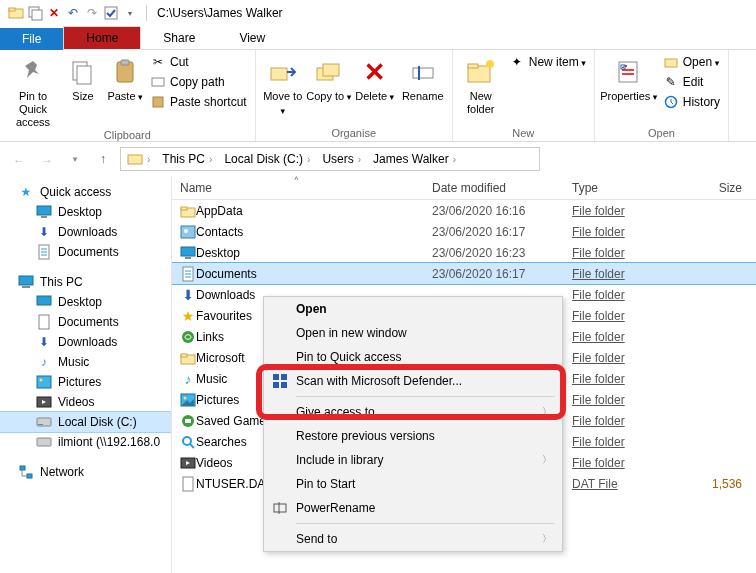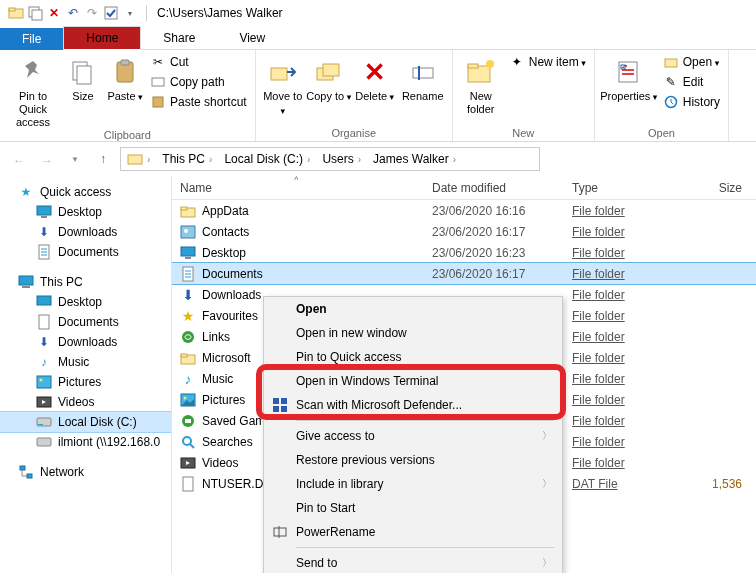--- a/index.html
+++ b/index.html
@@ -39,21 +39,21 @@
 .tree-gap { height: 10px; }
 .filearea { flex: 1; display: flex; flex-direction: column; }
 .cols { display: flex; border-bottom: 1px solid #e5e5e5; height: 24px; align-items: center; color: #444; font-size: 12px; position: relative;}
 .col-name { width: 260px; padding-left: 8px; }
 .col-date { width: 140px; }
 .col-type { width: 120px; }
 .col-size { flex: 1; text-align: right; padding-right: 14px; }
 .col-sort-ind { position:absolute; left:122px; top:-2px; font-size:8px; color:#666;}
 .filelist { flex: 1; overflow: hidden; position: relative; }
 .filerow { display: flex; align-items: center; height: 21px; font-size: 12px; cursor: default; }
-.filerow .c-name { width: 260px; padding-left: 8px; display: flex; align-items: center; gap: 6px; }
+.filerow .c-name { width: 260px; padding-left: 8px; display: flex; align-items: center; }
 .filerow .c-date { width: 140px; color: #555; }
 .filerow .c-type { width: 120px; color: #555; text-decoration: underline; }
 .filerow .c-size { flex: 1; text-align: right; padding-right: 14px; color: #a16207; }
 .filerow.sel { background: #cde8ff; outline: 1px solid #66b3e6; }
 .ficon { width: 16px; height: 16px; display: inline-flex; align-items: center; justify-content: center; }
 .ctxmenu { position: absolute; background: #f2f2f2; border: 1px solid #ccc; box-shadow: 2px 2px 6px rgba(0,0,0,0.2); width: 300px; z-index: 60; }
 .ctxmenu .mi { display: flex; align-items: center; height: 24px; padding: 0 28px 0 32px; font-size: 12px; cursor: default; position: relative; }
 .ctxmenu .mi .mic { position: absolute; left: 8px; width: 16px; height: 16px; display: flex; align-items: center; justify-content: center; }
 .ctxmenu .mi.bold { font-weight: 600; }
 .ctxmenu .sep { height: 1px; background: #d0d0d0; margin: 3px 8px 3px 32px; }
@@ -604,23 +604,20 @@
   <div class="mi bold">
       <span>Open</span>
     </div>
   <div class="mi">
       <span>Open in new window</span>
     </div>
   <div class="mi">
       <span>Pin to Quick access</span>
     </div>
   <div class="mi">
-      <span>Open in Windows Terminal</span>
-    </div>
-  <div class="mi">
       <span class="mic">
         <svg width="16" height="16">
           <rect x="1" y="1" width="6" height="6" fill="#2a5db0"></rect>
           <rect x="9" y="1" width="6" height="6" fill="#2a5db0"></rect>
           <rect x="1" y="9" width="6" height="6" fill="#2a5db0"></rect>
           <rect x="9" y="9" width="6" height="6" fill="#2a5db0"></rect>
         </svg>
       </span>
       <span>Scan with Microsoft Defender...</span>
     </div>

